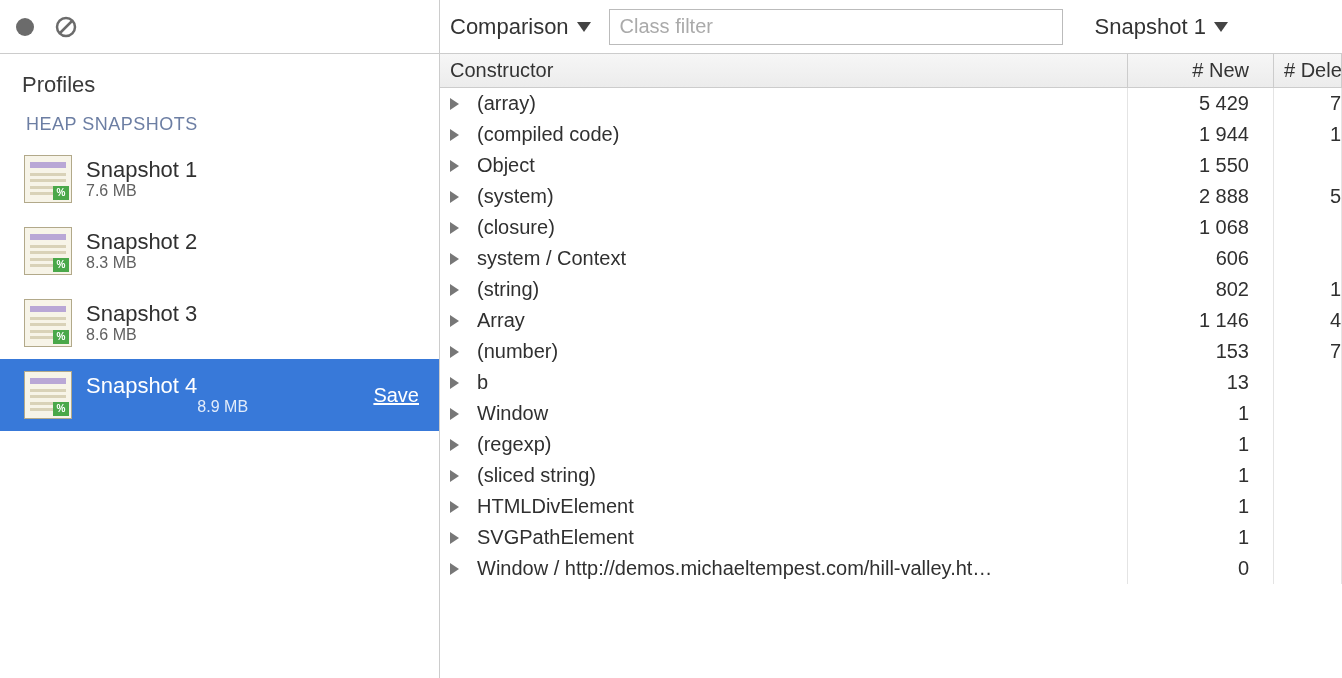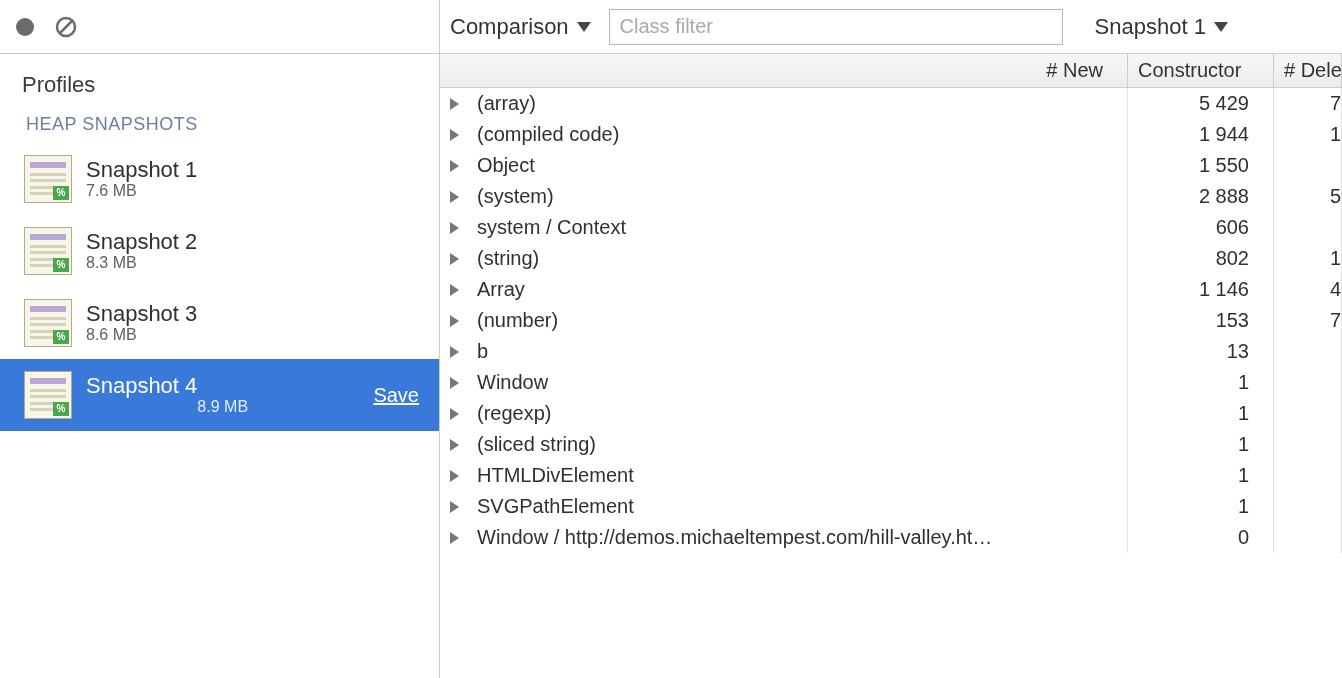--- a/index.html
+++ b/index.html
@@ -227,22 +227,22 @@
       </div>
       <input class="filter-input" placeholder="Class filter" style="">
       <div class="dd" style="margin-left:14px;">
         <span>Snapshot 1</span>
         <span class="tri"></span>
       </div>
     </div>
 
     <div class="table">
       <div class="thead">
+        <div class="th">Constructor</div>
         <div class="th num"># New</div>
-        <div class="th">Constructor</div>
         <div class="th del"># Deleted</div>
       </div>
       <div class="tbody" id="tbody">
           <div class="trow">
             <div class="td constructor-cell">
               <span class="disclosure"></span>
               <span>(array)</span>
             </div>
             <div class="td num">5 429</div>
             <div class="td del">7</div>
@@ -267,20 +267,28 @@
             <div class="td constructor-cell">
               <span class="disclosure"></span>
               <span>(system)</span>
             </div>
             <div class="td num">2 888</div>
             <div class="td del">5</div>
           </div>
           <div class="trow">
             <div class="td constructor-cell">
               <span class="disclosure"></span>
+              <span>(closure)</span>
+            </div>
+            <div class="td num">1 068</div>
+            <div class="td del"></div>
+          </div>
+          <div class="trow">
+            <div class="td constructor-cell">
+              <span class="disclosure"></span>
               <span>system / Context</span>
             </div>
             <div class="td num">606</div>
             <div class="td del"></div>
           </div>
           <div class="trow">
             <div class="td constructor-cell">
               <span class="disclosure"></span>
               <span>(string)</span>
             </div>

